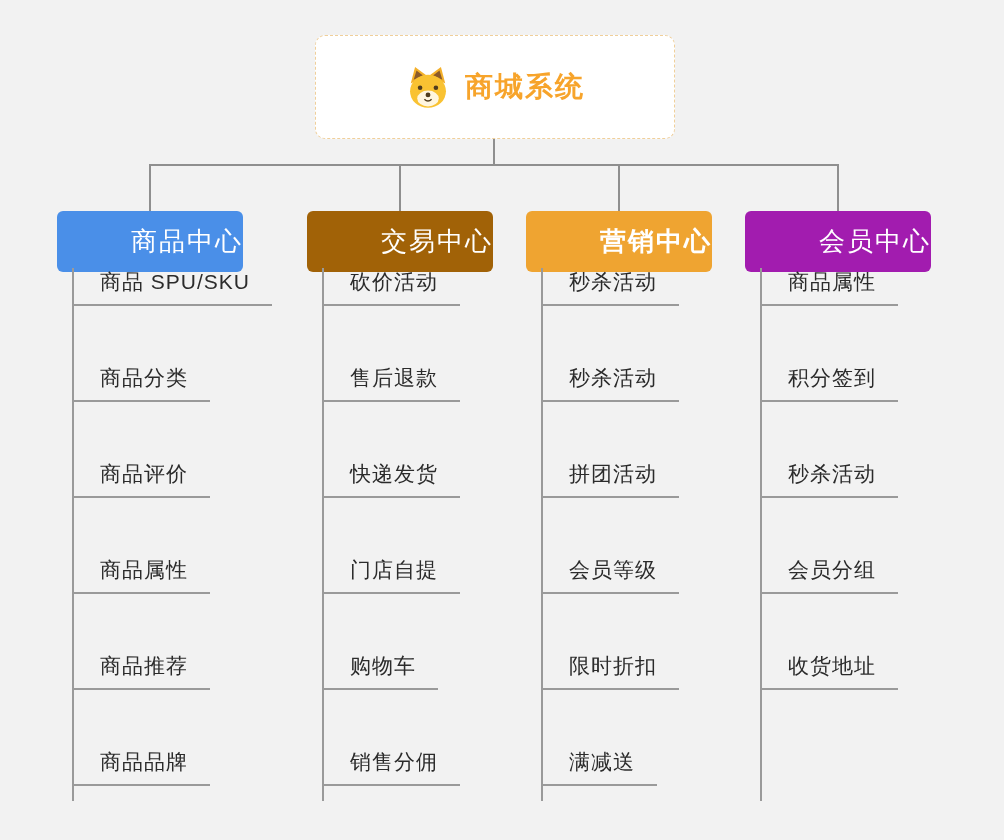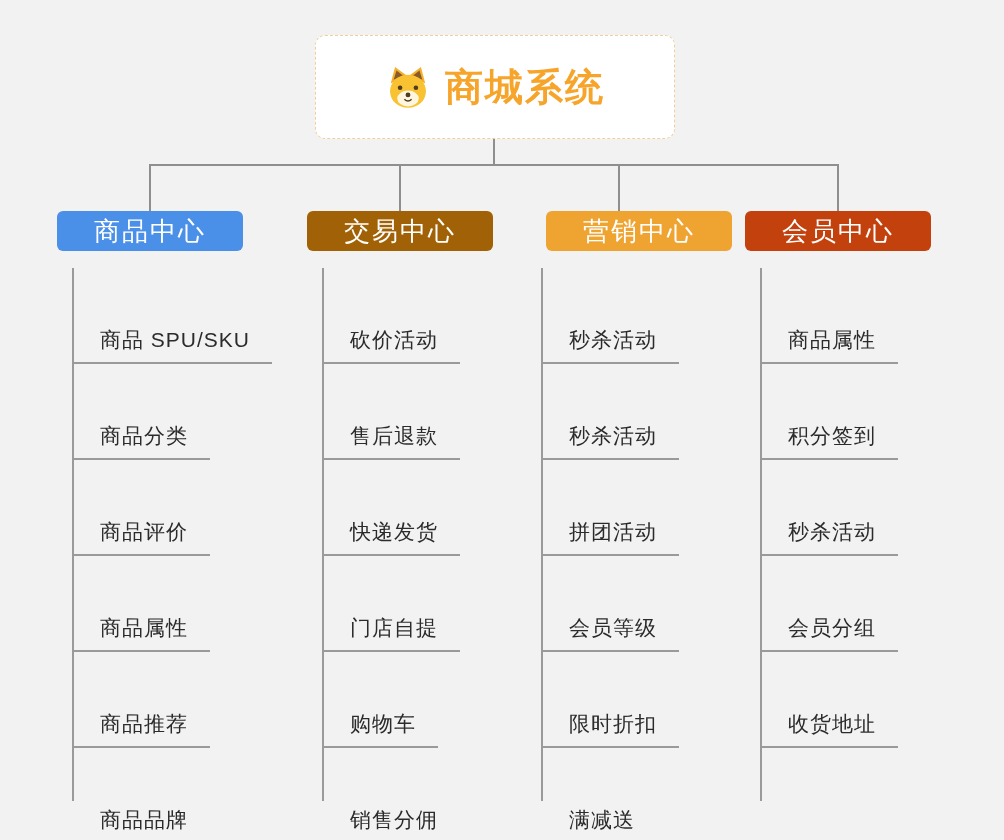--- a/index.html
+++ b/index.html
@@ -24,42 +24,42 @@
     background: #ffffff;
     border: 1px dashed #f0cf9a;
     border-radius: 10px;
     display: flex;
     align-items: center;
     justify-content: center;
     gap: 14px;
     box-sizing: border-box;
   }
   .root-title {
-    font-size: 38px;
+    font-size: 28px;
     font-weight: 600;
     letter-spacing: 2px;
     white-space: nowrap;
   }
   
   .line {
     position: absolute;
     background: #8f8f8f;
   }
   .line.v { width: 2px; }
   .line.h { height: 2px; }
   
   .branch-box {
     position: absolute;
     top: 211px;
     width: 186px;
-    height: 40px;
+    height: 61px;
     border-radius: 6px;
     display: flex;
     align-items: center;
-    justify-content: center;
+    justify-content: flex-end;
     color: #ffffff;
     font-size: 26px;
     letter-spacing: 2px;
     white-space: nowrap;
   }
   
   .column {
     position: absolute;
     top: 268px;
     height: 533px;
@@ -68,21 +68,21 @@
     position: absolute;
     left: 0;
     top: 0;
     bottom: 0;
     width: 2px;
     background: #9a9a9a;
   }
   .row {
     height: 96px;
     display: flex;
-    align-items: flex-end;
+    align-items: flex-start;
   }
   .child-node {
     white-space: nowrap;
     border-bottom: 2px solid #9a9a9a;
     padding: 0 22px 8px 28px;
     font-size: 21px;
     color: #2b2b2b;
     letter-spacing: 1px;
   }
 </style>
@@ -113,24 +113,24 @@
   <div class="line v" style="left:399px; top:164px; height:47px"></div>
   <div class="line v" style="left:618px; top:164px; height:47px"></div>
   <div class="line v" style="left:837px; top:164px; height:47px"></div>
 
   <div class="branch-box" style="left: 57px; background: rgb(74, 143, 232);">
     <span>商品中心</span>
   </div>
   <div class="branch-box" style="left: 307px; background: #a16207;">
     <span>交易中心</span>
   </div>
-  <div class="branch-box" style="left: 546px; background: rgb(239, 164, 49);">
+  <div class="branch-box" style="left: 526px; background: rgb(239, 164, 49); font-weight: bold;">
     <span>营销中心</span>
   </div>
-  <div class="branch-box" style="left: 745px; background: #c2410c;">
+  <div class="branch-box" style="left: 745px; background: #a21caf;">
     <span>会员中心</span>
   </div>
 
   <div class="column" style="left:72px">
     <div class="vline"></div>
     <div class="row">
         <div class="child-node">商品 SPU/SKU</div>
       </div>
     <div class="row">
         <div class="child-node">商品分类</div>

